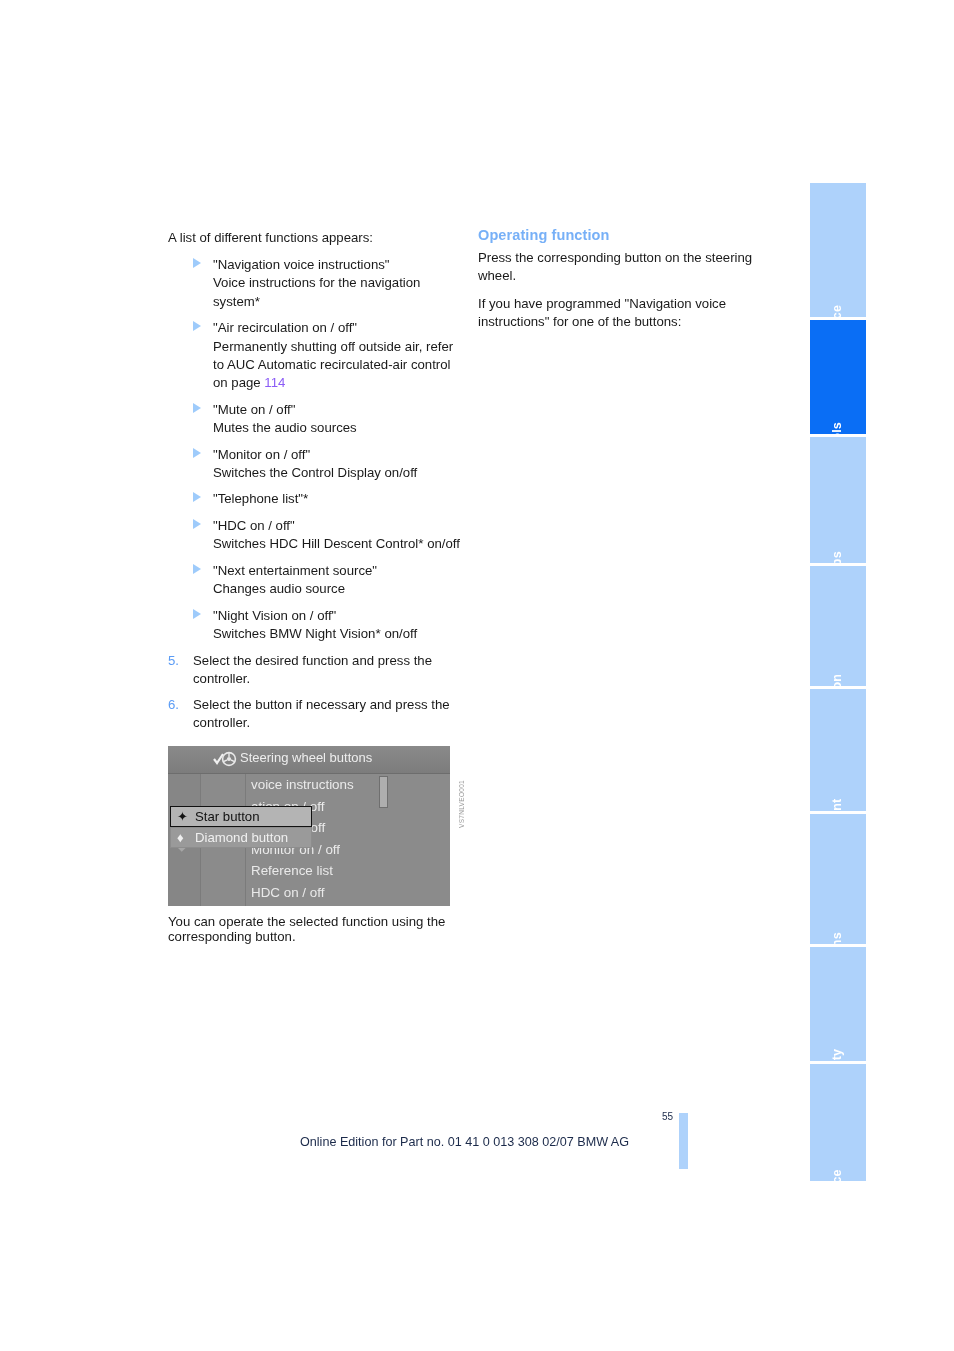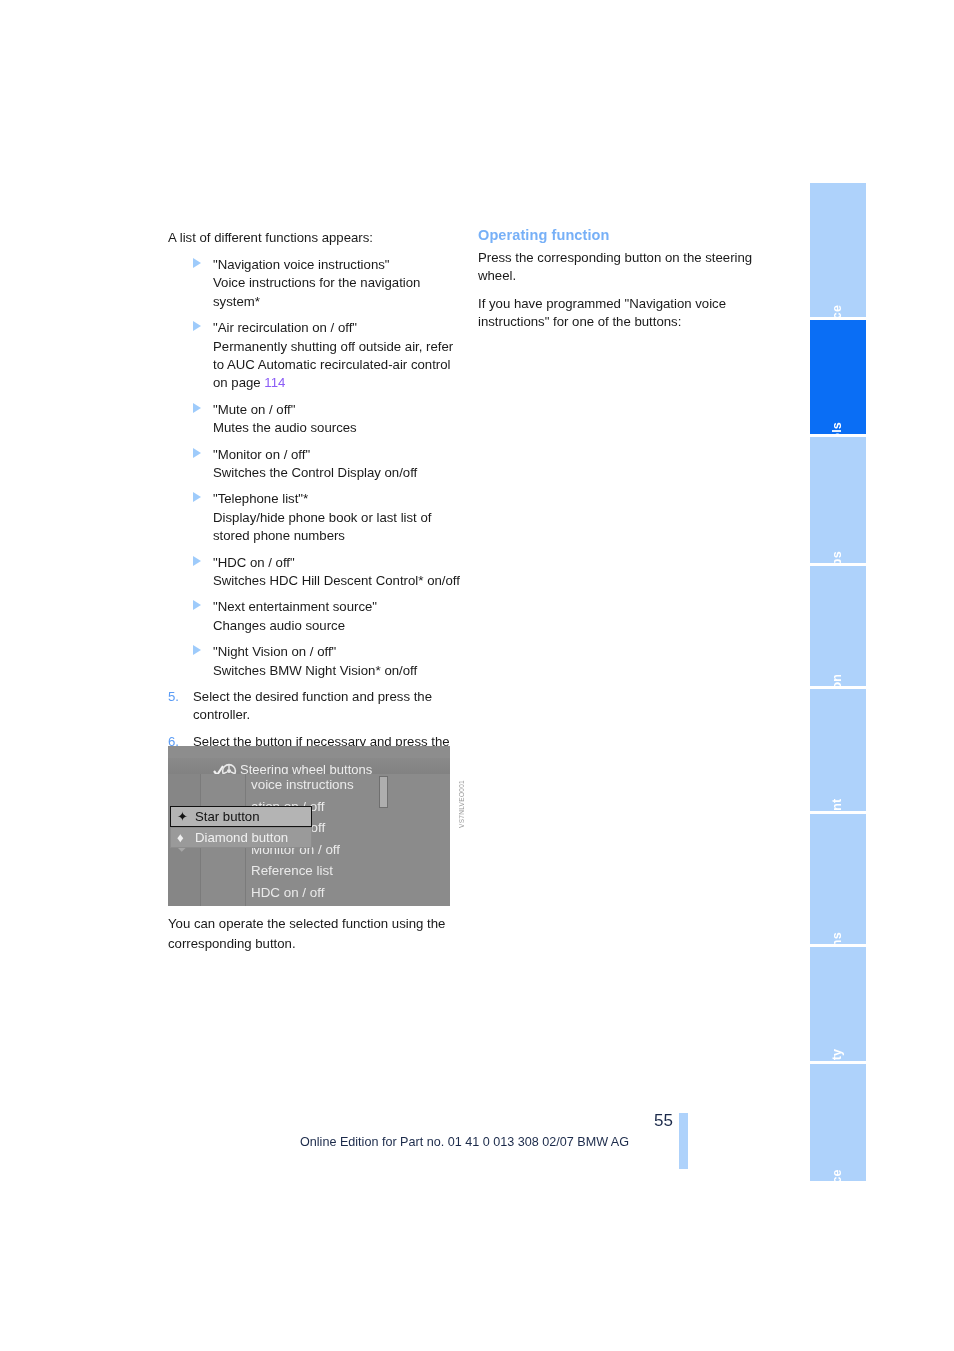--- a/index.html
+++ b/index.html
@@ -101,21 +101,21 @@
     position: absolute;
     left: 0; top: 0;
     width: 282px; height: 160px;
     background: #8d8d8d;
     overflow: hidden;
     font-size: 13.5px;
     color: #f2f2f2;
   }
   .cd-titlebar {
     position: absolute;
-    left: 0; top: 12px;
+    left: 0; top: 0;
     width: 311px; height: 27px;
     background: linear-gradient(#8a8a8a, #7c7c7c);
     border-bottom: 1px solid #6d6d6d;
   }
   .cd-title {
     position: absolute;
     left: 72px; top: 4px;
     font-size: 13px;
     color: #eeeeee;
     white-space: nowrap;
@@ -224,21 +224,21 @@
     transform-origin: 0 0;
     white-space: nowrap;
   }
 
   .after-fig {
     position: absolute;
     left: 168px;
     top: 914px;
     width: 296px;
     font-size: 13.2px;
-    line-height: 20px;
+    line-height: 15px;
   }
 
   
   .thumbindex {
     position: absolute;
     left: 810px;
     top: 183px;
     width: 56px;
     height: 986px;
   }
@@ -273,21 +273,21 @@
     width: 16px;
   }
 
   
   .pagenum {
     position: absolute;
     left: 635px;
     top: 1111px;
     width: 38px;
     text-align: right;
-    font-size: 17px;
+    font-size: 10px;
     color: #1b2a4a;
   }
   .pagebar {
     position: absolute;
     left: 679px;
     top: 1113px;
     width: 9px;
     height: 56px;
     background: #aed2fb;
   }
@@ -331,21 +331,20 @@
 
       <li>
         <span class="tri"></span>
         <span>"Monitor on / off"</span><br>
         <span>Switches the Control Display on/off</span>
       </li>
 
       <li>
         <span class="tri"></span>
         <span>"Telephone list"</span><span class="ast">*</span><br>
-        <span>Display/hide phone book or last list of stored phone numbers</span>
       </li>
 
       <li>
         <span class="tri"></span>
         <span>"HDC on / off"</span><br>
         <span>Switches HDC Hill Descent Control</span><span class="ast">*</span><span> on/off</span>
       </li>
 
       <li>
         <span class="tri"></span>

